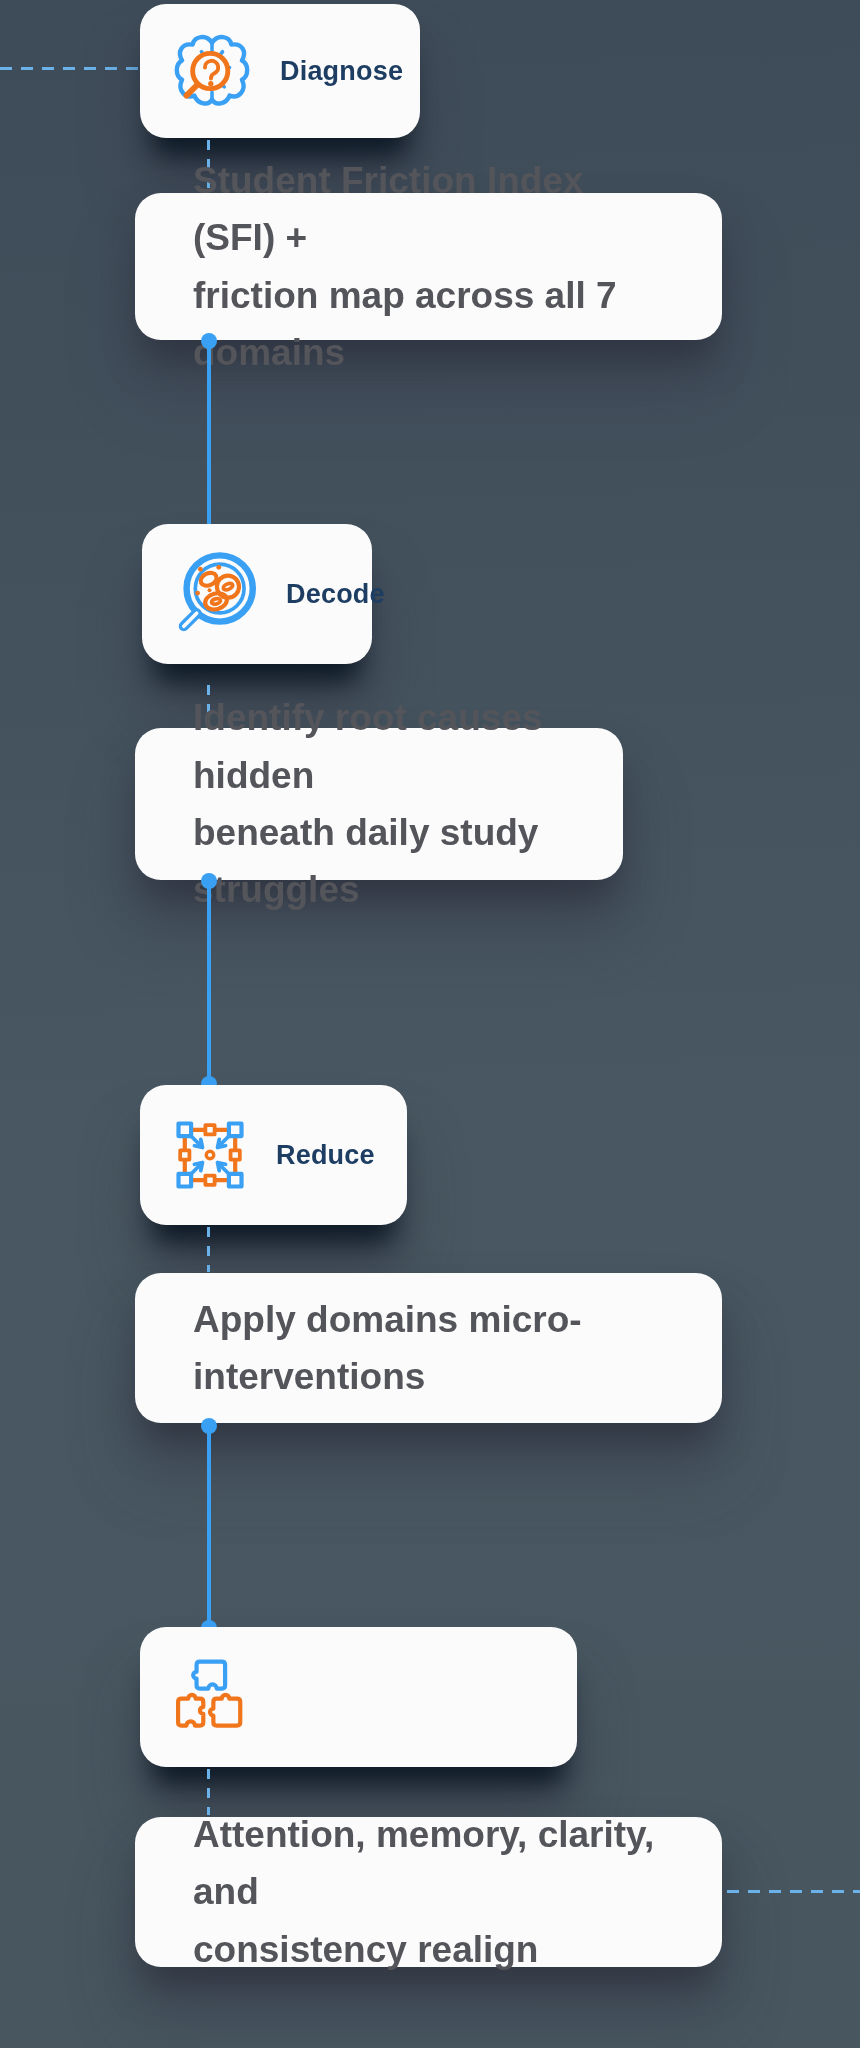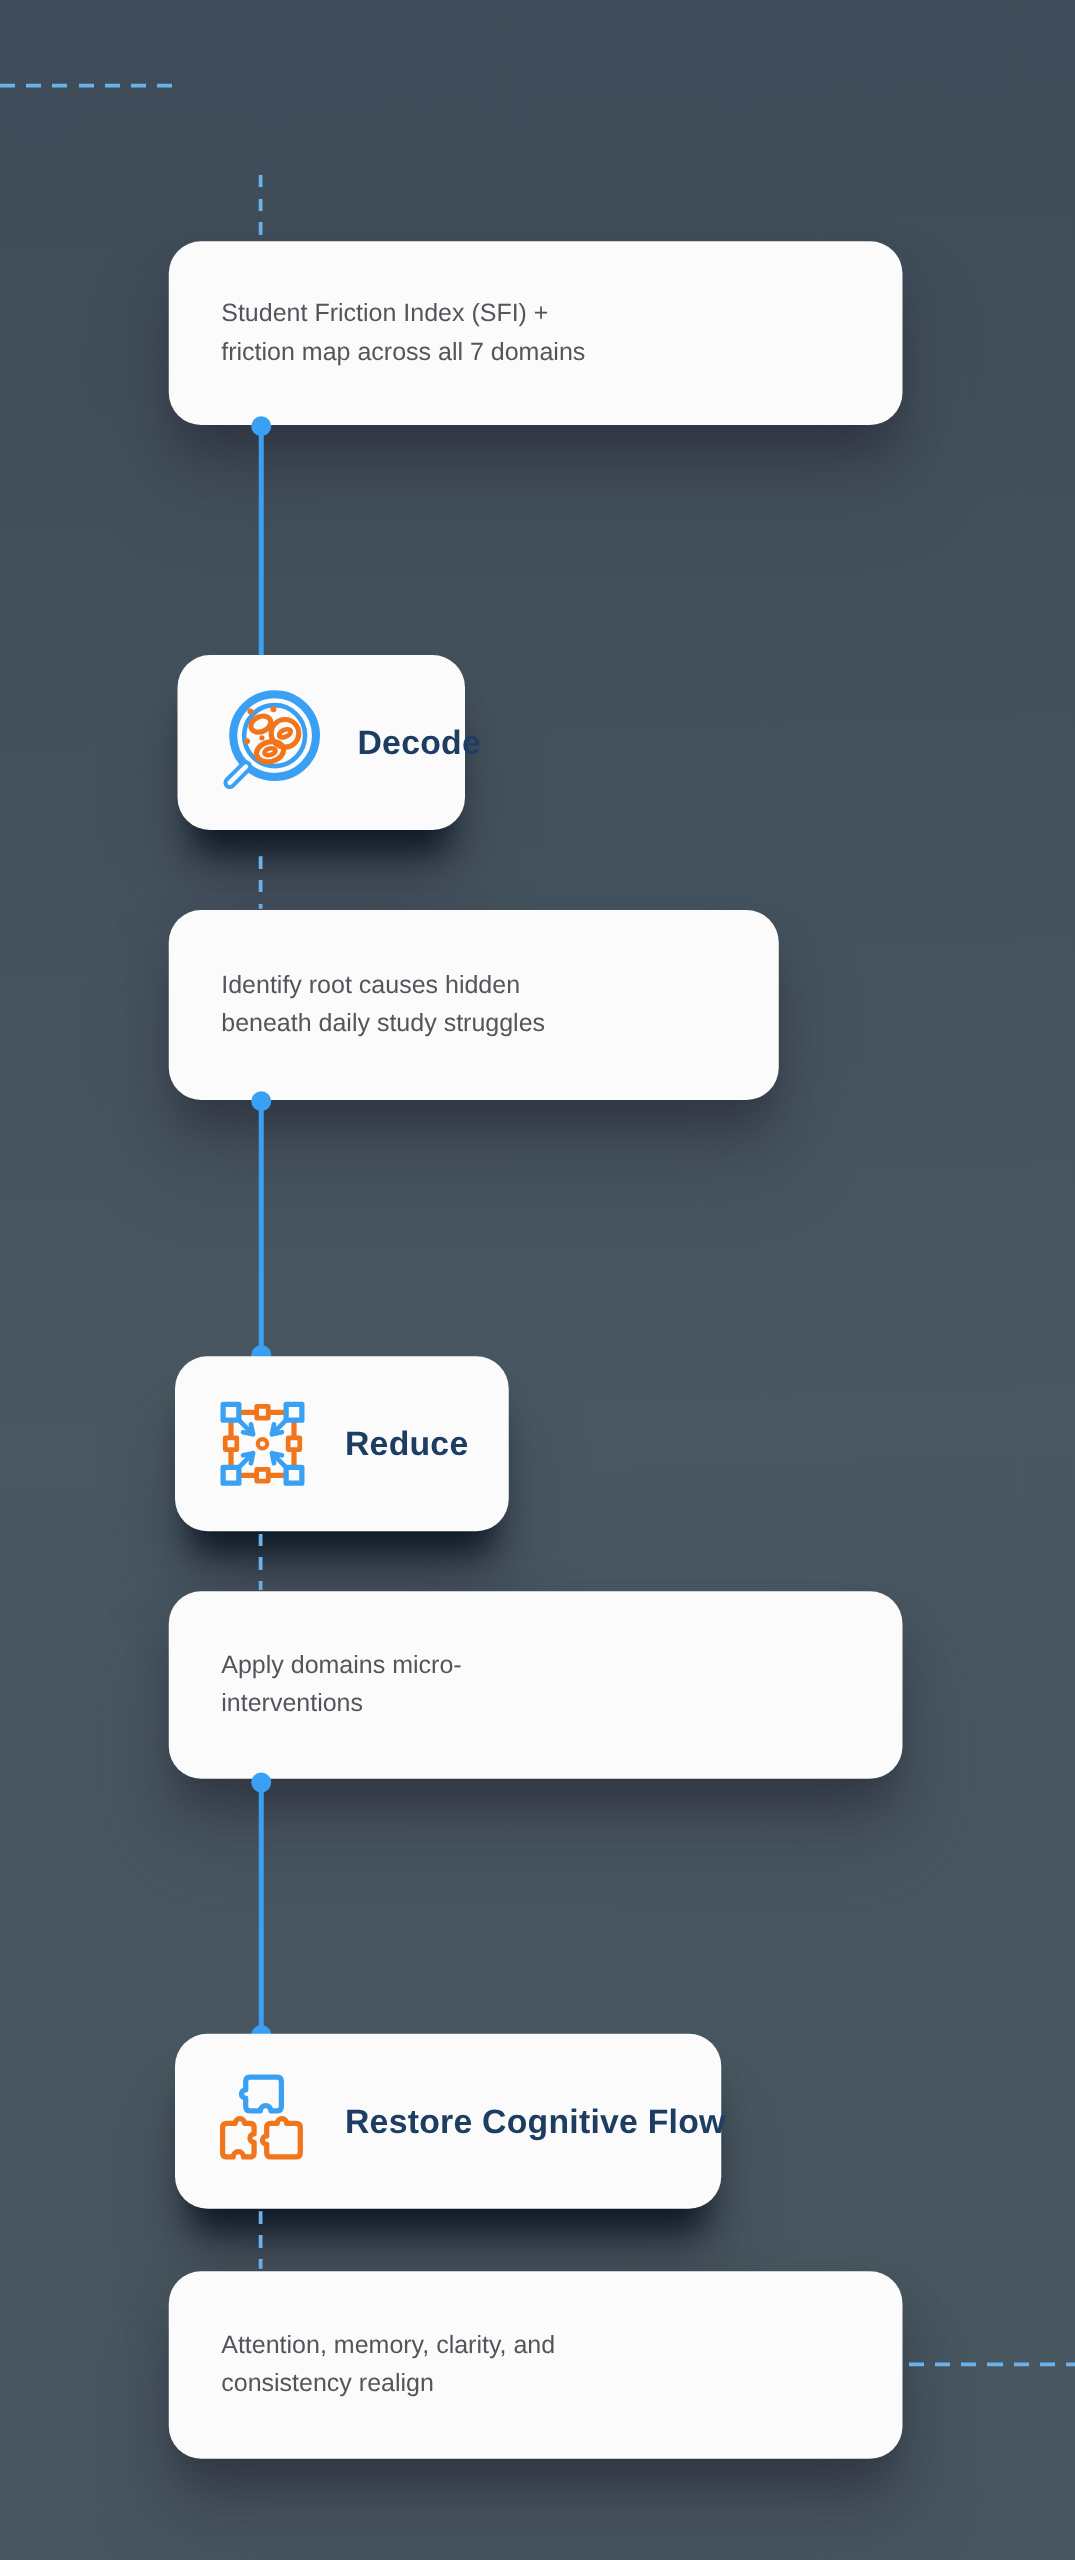--- a/index.html
+++ b/index.html
@@ -31,22 +31,22 @@
     box-shadow:0 26px 34px -6px rgba(38,41,54,0.58), 0 50px 64px 0 rgba(58,60,76,0.42);
   }
   .step-label{
     margin:0;
     font-size:27px;font-weight:600;
     color:var(--label-navy,#1d3e62);
     letter-spacing:.2px;
     white-space:nowrap;
   }
   .desc-text{
-    margin:0;
-    font-size:20px;font-weight:400;
+    margin:16px;
+    font-size:37px;font-weight:700;
     color:var(--description-gray,#54555a);
     line-height:1.55;
     white-space:pre-line;
   }
   
   .vdash{
     position:absolute;width:3px;
     background:repeating-linear-gradient(180deg,var(--dashed-blue,#6ab2e9) 0 10px,transparent 10px 19px);
   }
   .hdash{
@@ -69,20 +69,33 @@
   .fo{fill:var(--accent-orange,#f1751b) !important;stroke:none !important;}
   .fw{fill:var(--card-bg,#fbfbfc) !important;}
 </style>
 </head>
 <body>
 
 <div class="canvas">
 
   <div class="hdash" style="left:0;top:67px;width:141px"></div>
 
+  <section class="step-card" style="left:140px;top:4px;width:280px;height:134px">
+    <span class="icon">
+      <svg width="88" height="88" viewBox="0 0 100 100">
+        <path class="sb" stroke-width="5" d="M50,18 C44,8 30,10 28,20 C16,18 10,28 16,38 C8,42 8,56 16,60 C10,72 20,82 30,78 C34,88 46,90 50,82 C54,90 66,88 70,78 C80,82 90,72 84,60 C92,56 92,42 84,38 C90,28 84,18 72,20 C70,10 56,8 50,18 Z"></path>
+        <path class="sb" stroke-width="4" d="M50,18 v9 M50,82 v-8 M62,28 l-5,7 M70,46 h-7 M64,68 l-7,-5 M38,28 l5,7"></path>
+        <circle class="so fw" stroke-width="5.5" cx="48" cy="50" r="20" style="stroke:var(--accent-orange,#f1751b)"></circle>
+        <path class="so" stroke-width="6.5" d="M33.5,65.5 L21,78"></path>
+        <path class="so" stroke-width="4.5" d="M42,46 a7.5,7.5 0 1 1 10,7 c-2.6,1.5 -3.2,3 -3.2,5.5"></path>
+        <circle class="fo" cx="48.6" cy="64.5" r="3"></circle>
+      </svg>
+    </span>
+    <h3 class="step-label">Diagnose</h3>
+  </section>
 
   <div class="vdash" style="left:207px;top:140px;height:52px"></div>
 
   <section class="desc-card" style="left:135px;top:193px;width:587px;height:147px">
     <p class="desc-text">Student Friction Index (SFI) +
 friction map across all 7 domains</p>
   </section>
 
   <div class="vline" style="left:207px;top:341px;height:202px"></div>
   <span class="dot" style="left:201px;top:333px"></span>
@@ -154,21 +167,20 @@
   <span class="dot" style="left:201px;top:1620px"></span>
 
   <section class="step-card" style="left:140px;top:1627px;width:437px;height:140px">
     <span class="icon">
       <svg width="84" height="84" viewBox="0 0 100 100">
         <path class="sb" stroke-width="5" d="M38,8 H64 Q68,8 68,12 V36 Q68,40 64,40 H58 A5,5 0 0 0 48,40 H38 Q34,40 34,36 V28 A4,4 0 0 1 34,20 V12 Q34,8 38,8 Z"></path>
         <path class="so" stroke-width="5" d="M16,52 H24 A4.5,4.5 0 0 1 33,52 H38 Q42,52 42,56 V62 A4,4 0 0 0 42,70 V80 Q42,84 38,84 H32 A5,5 0 0 0 22,84 H16 Q12,84 12,80 V56 Q12,52 16,52 Z"></path>
         <path class="so" stroke-width="5" d="M58,52 H64 A4.5,4.5 0 0 1 73,52 H82 Q86,52 86,56 V80 Q86,84 82,84 H58 Q54,84 54,80 V72 A4,4 0 0 1 54,64 V56 Q54,52 58,52 Z"></path>
       </svg>
     </span>
-    <h3 class="step-label">Restore Cognitive Flow</h3>
   </section>
 
   <div class="vdash" style="left:207px;top:1769px;height:46px"></div>
 
   <section class="desc-card" style="left:135px;top:1817px;width:587px;height:150px">
     <p class="desc-text">Attention, memory, clarity, and
 consistency realign</p>
   </section>
 
   <div class="hdash" style="left:727px;top:1890px;width:133px"></div>

